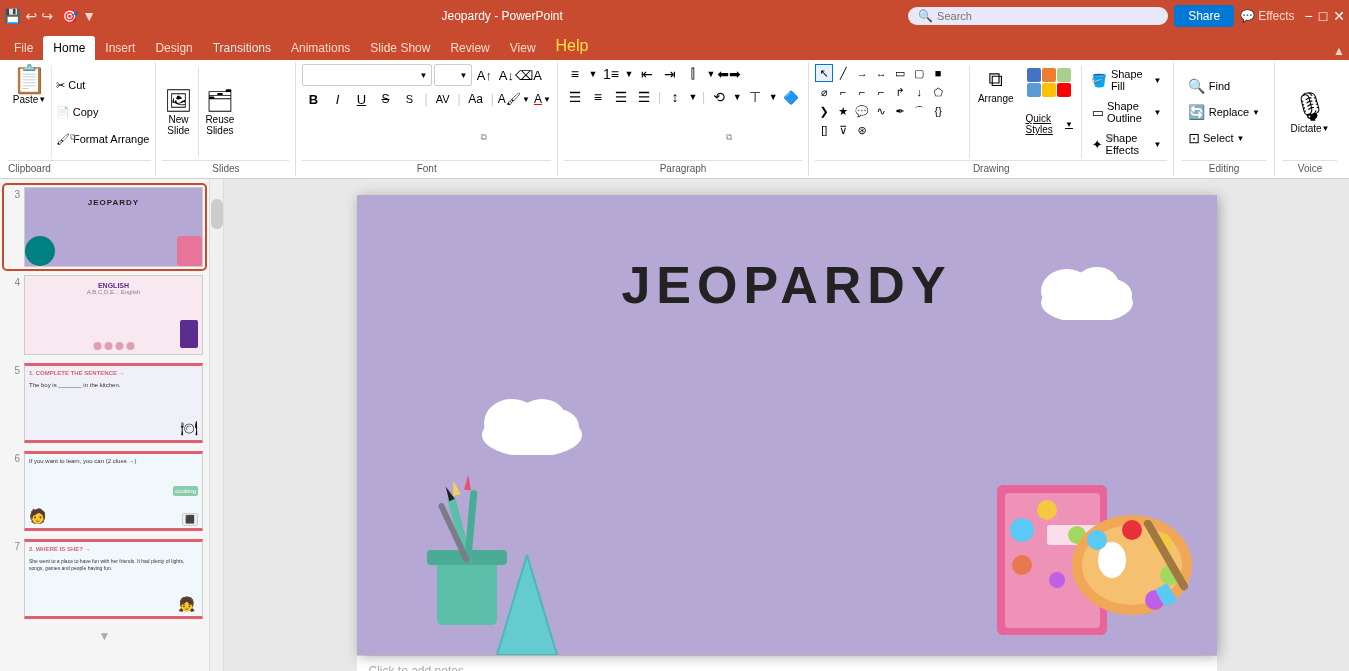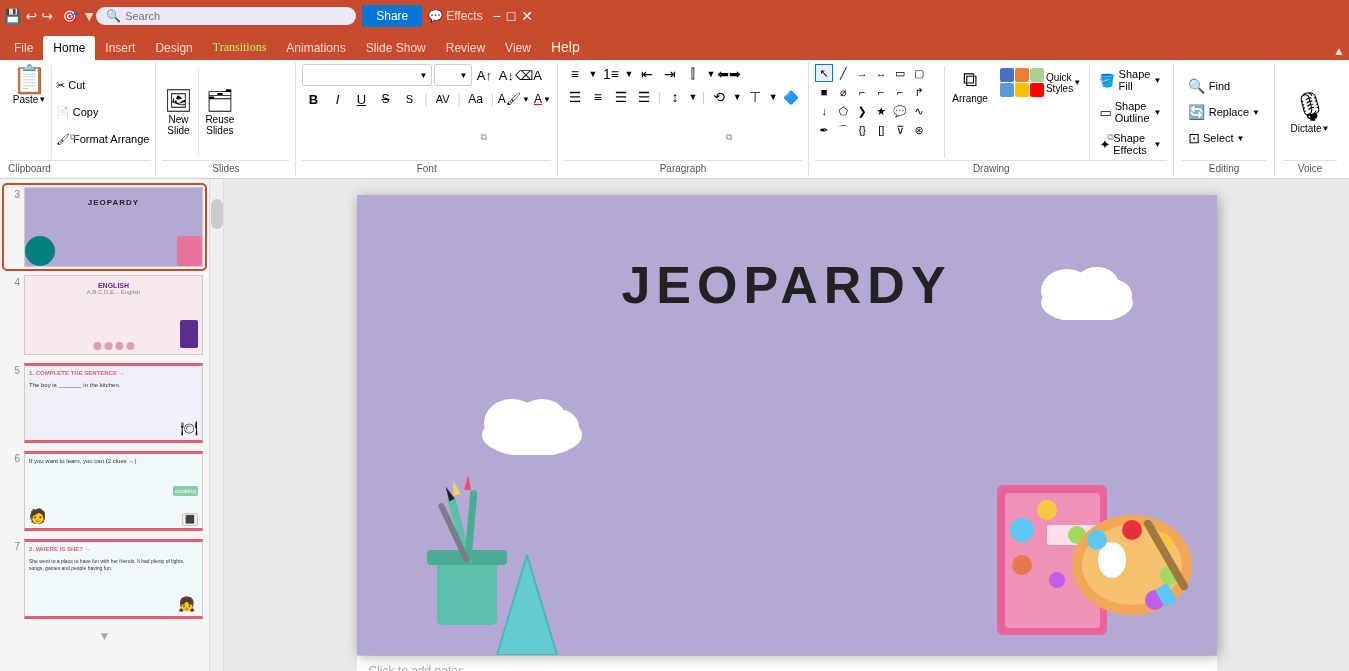--- a/index.html
+++ b/index.html
@@ -12,46 +12,47 @@
 <body>
 
 <div class="top-bar">
   <div style="display:flex; align-items:center; gap:4px; color:#ffd7cc; font-size:11px;">
     <span style="font-size:14px;">💾</span>
     <span style="font-size:14px;">↩</span>
     <span style="font-size:14px;">↪</span>
     <span style="font-size:14px; margin-left:4px;">🎯</span>
     <span style="font-size:14px;">▼</span>
   </div>
+  <div style="flex:1; text-align:center; color:white; font-size:12px;">Jeopardy - PowerPoint</div>
   <div style="display:flex; align-items:center; gap:6px;">
     <div style="display:flex; align-items:center; background:#e8e8f8; border-radius:12px; padding:2px 10px; width:260px; gap:4px;">
       <span style="font-size:12px; color:#666;">🔍</span>
       <input type="text" style="border: none; background: transparent; outline: none; font-size: 11px; width: 200px; color: rgb(51, 51, 51);" placeholder="Search">
     </div>
     <button style="background:#0078d4; color:white; border:none; padding:4px 14px; border-radius:3px; font-size:12px; cursor:pointer;">Share</button>
     <span style="color:#ffd7cc; font-size:12px; cursor:pointer; display:flex; align-items:center; gap:3px;">
       💬 <span>Effects</span>
     </span>
     <span style="color:white; font-size:14px; cursor:pointer; margin-left:4px;">−</span>
     <span style="color:white; font-size:14px; cursor:pointer;">□</span>
     <span style="color:white; font-size:14px; cursor:pointer;">✕</span>
   </div>
 </div>
 
 <div style="display:flex; align-items:flex-end; background:#c84b2f; padding:0 4px; height:28px;">
   <div style="padding:5px 10px; font-size:12px; color:#ffd7cc; cursor:pointer; border-radius:3px 3px 0 0;">File</div>
   <div style="padding:5px 10px; font-size:12px; background:#fff; color:#000; cursor:pointer; border-radius:3px 3px 0 0;">Home</div>
   <div style="padding:5px 10px; font-size:12px; color:#ffd7cc; cursor:pointer; border-radius:3px 3px 0 0;">Insert</div>
   <div style="padding:5px 10px; font-size:12px; color:#ffd7cc; cursor:pointer; border-radius:3px 3px 0 0;">Design</div>
-  <div style="padding:5px 10px; font-size:12px; color:#bef264; cursor:pointer; border-radius:3px 3px 0 0;font-family:Liberation Serif, serif;">Transitions</div>
+  <div style="padding:5px 10px; font-size:12px; color:#e5e5e5; cursor:pointer; border-radius:3px 3px 0 0;">Transitions</div>
   <div style="padding:5px 10px; font-size:12px; color:#ffd7cc; cursor:pointer; border-radius:3px 3px 0 0;">Animations</div>
   <div style="padding:5px 10px; font-size:12px; color:#ffd7cc; cursor:pointer; border-radius:3px 3px 0 0;">Slide Show</div>
   <div style="padding:5px 10px; font-size:12px; color:#ffd7cc; cursor:pointer; border-radius:3px 3px 0 0;">Review</div>
   <div style="padding:5px 10px; font-size:12px; color:#ffd7cc; cursor:pointer; border-radius:3px 3px 0 0;">View</div>
-  <div style="padding:5px 10px; font-size:14px; color:#fef9c3; cursor:pointer; border-radius:3px 3px 0 0;">Help</div>
+  <div style="padding:5px 10px; font-size:16px; color:#fde047; cursor:pointer; border-radius:3px 3px 0 0;">Help</div>
   <div style="margin-left:auto; display:flex; align-items:center; padding-bottom:2px;">
     <span style="color:#ffd7cc; font-size:12px; cursor:pointer;">▲</span>
   </div>
 </div>
 
 <div style="background:#fff; border-bottom:1px solid #d0d0d0; display:flex; align-items:stretch; padding:2px 4px; min-height:88px;">
 
   <div style="display:flex; flex-direction:column; padding:2px 4px; border-right:1px solid #e0e0e0; min-width:80px;">
     <div style="display:flex; flex:1; gap:2px;">
       <div style="display:flex; flex-direction:column; align-items:center; padding:2px 4px; cursor:pointer; border-radius:3px; min-width:44px; border-right:1px solid #e8e8e8;">
@@ -192,21 +193,21 @@
         <div style="width:18px; height:18px; display:flex; align-items:center; justify-content:center; font-size:11px; cursor:pointer;">[]</div>
         <div style="width:18px; height:18px; display:flex; align-items:center; justify-content:center; font-size:11px; cursor:pointer;">⊽</div>
         <div style="width:18px; height:18px; display:flex; align-items:center; justify-content:center; font-size:11px; cursor:pointer;">⊛</div>
       </div>
       <div style="width:1px; background:#e0e0e0; align-self:stretch; margin:2px 0;"></div>
 
       <div style="display:flex; flex-direction:column; align-items:center; gap:2px; cursor:pointer; padding:4px 4px; border-radius:3px;">
         <div style="font-size:20px;">⧉</div>
         <div style="font-size:10px; text-align:center;">Arrange</div>
       </div>
-      <div style="display:flex; flex-direction:row; align-items:center; gap:2px; cursor:pointer; padding:4px 4px; border-radius:3px;">
+      <div style="display:flex; flex-direction:column; align-items:center; gap:16px; cursor:pointer; padding:4px 4px; border-radius:3px;text-decoration:underline;">
         <div style="display:grid; grid-template-columns:repeat(3,14px); gap:1px;">
           <div style="width:14px; height:14px; background:#4472c4; border-radius:2px;"></div>
           <div style="width:14px; height:14px; background:#ed7d31; border-radius:2px;"></div>
           <div style="width:14px; height:14px; background:#a9d18e; border-radius:2px;"></div>
           <div style="width:14px; height:14px; background:#5b9bd5; border-radius:2px;"></div>
           <div style="width:14px; height:14px; background:#ffc000; border-radius:2px;"></div>
           <div style="width:14px; height:14px; background:#ff0000; border-radius:2px;"></div>
         </div>
         <div style="font-size:10px; display:flex; align-items:center;">Quick Styles <span style="font-size:8px;">▼</span></div>
       </div>

